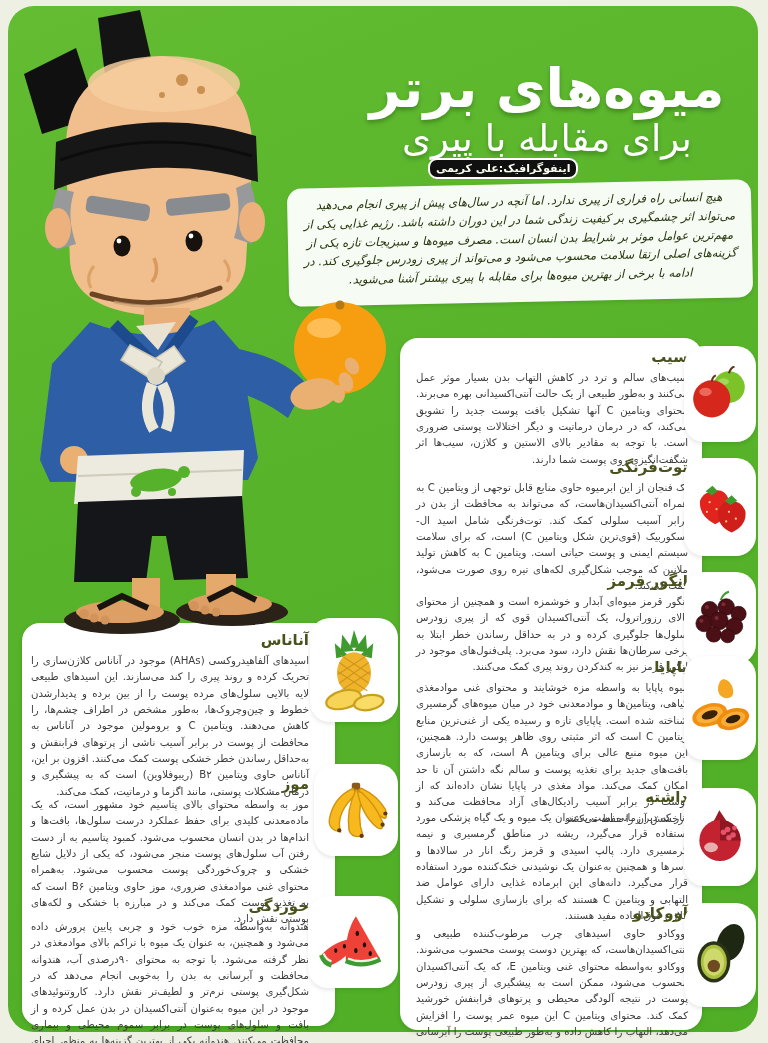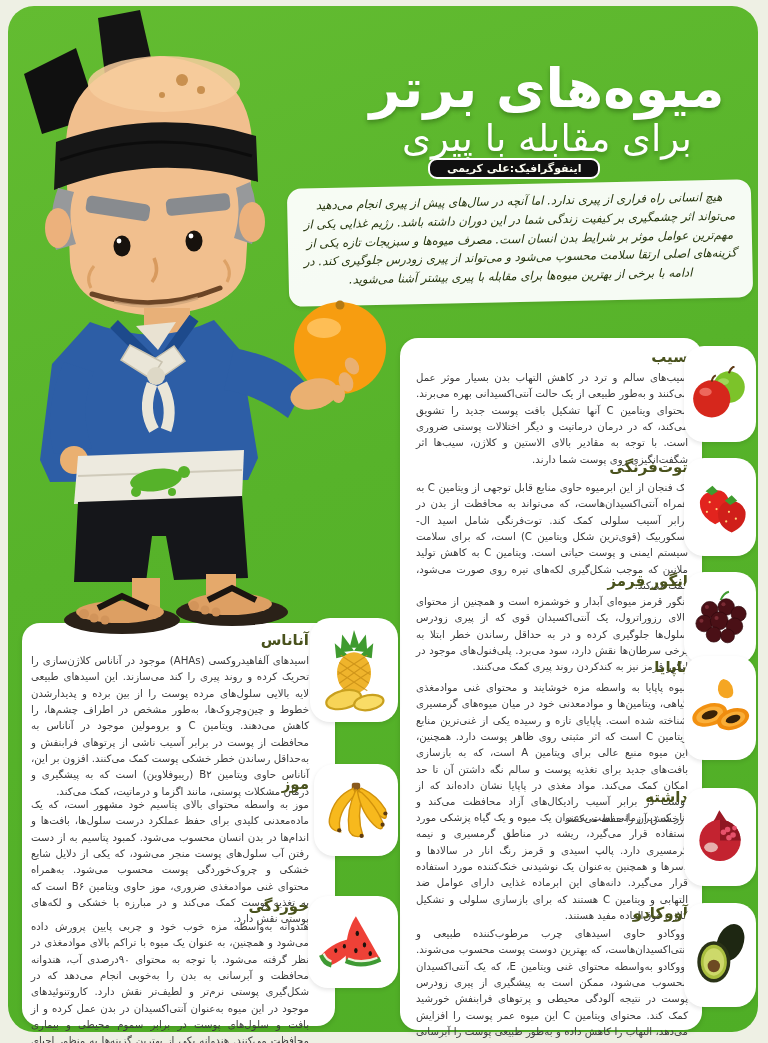--- a/index.html
+++ b/index.html
@@ -23,21 +23,21 @@
     text-shadow:0 3px 4px rgba(20,60,5,.35);
   }
   .title-line2{
     font-size:37px;font-weight:normal;line-height:1.15;
     text-shadow:0 3px 4px rgba(20,60,5,.35);
   }
   .credit-badge{
     position:absolute;left:428px;top:158px;z-index:4;
     background:#101010;border:2px solid #fff;border-radius:9px;
     color:#fdfdf2;font-size:11px;font-weight:bold;
-    padding:2px 17px;direction:rtl;white-space:nowrap;
+    padding:2px 6px;direction:rtl;white-space:nowrap;
   }
   
   .intro-box{
     position:absolute;left:288px;top:184px;width:464px;height:118px;z-index:2;
     background:rgba(255,255,255,.95);border-radius:14px;
     transform:rotate(-1.2deg);
     padding:8px 14px;box-sizing:border-box;
     direction:rtl;text-align:center;
     font-size:11.6px;line-height:1.62;color:#27370f;font-style:italic;
     box-shadow:0 2px 4px rgba(0,0,0,.10);

